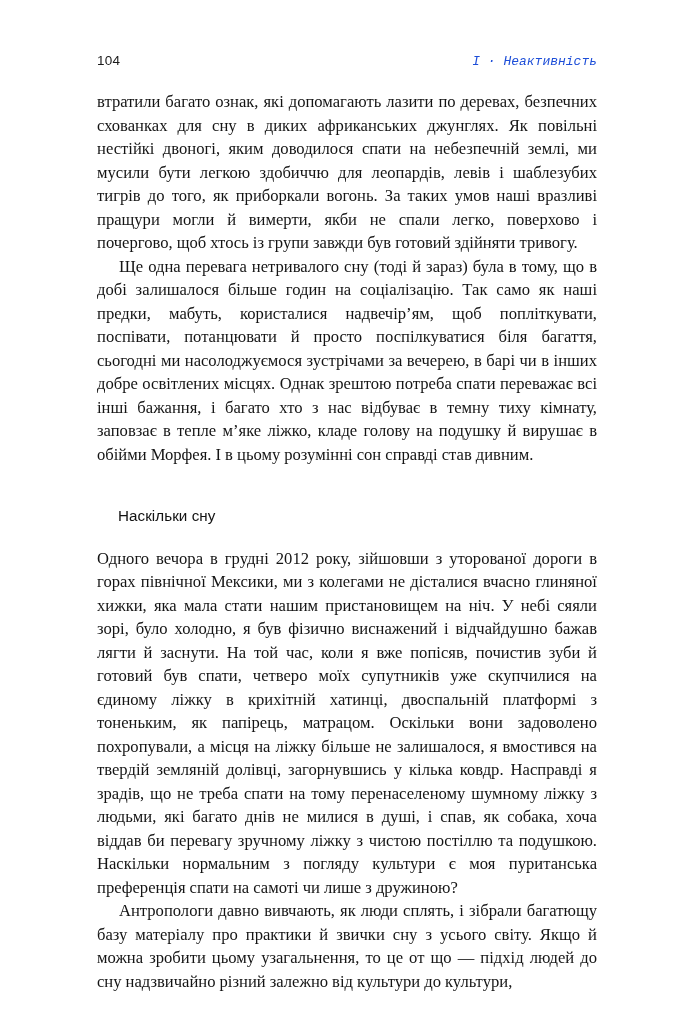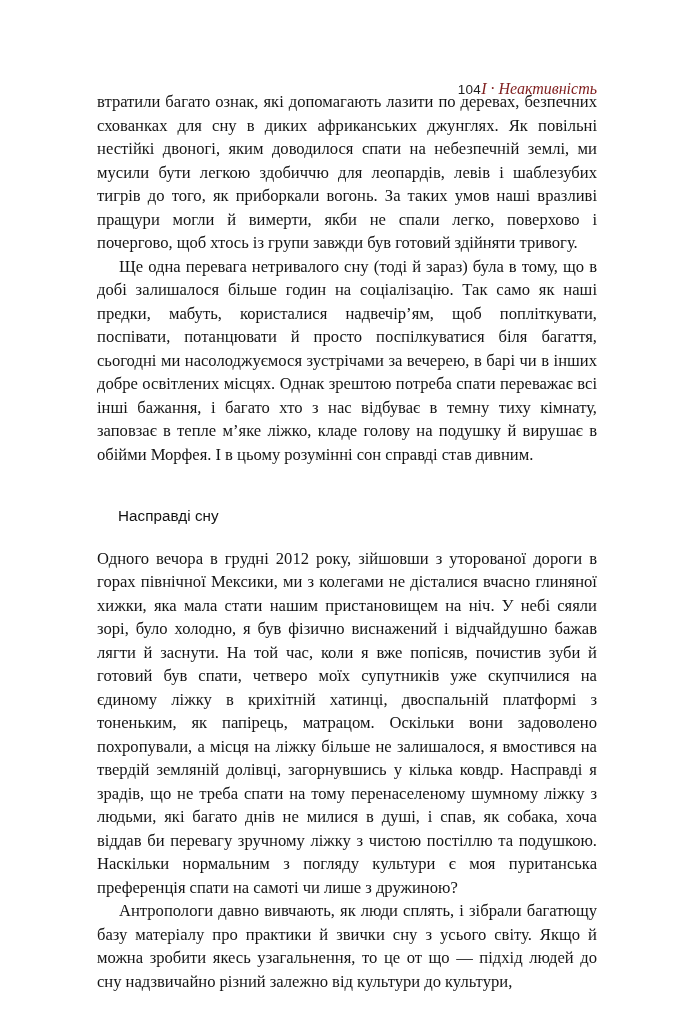--- a/index.html
+++ b/index.html
@@ -26,36 +26,35 @@
 
   
   .running-head {
     position: absolute;
     left: 97px;
     top: 52px;
     width: 500px;
     height: 22px;
     display: flex;
     align-items: baseline;
-    justify-content: flex-end;
+    justify-content: space-between;
     font-family: "Liberation Sans", "DejaVu Sans", sans-serif;
-    margin-top: 28px;
   }
   .folio {
     font-family: "Liberation Sans", "DejaVu Sans", sans-serif;
     font-size: 13.5px;
     letter-spacing: 0.3px;
     color: #1a1a1a;
     line-height: 18px;
   }
   .head-title {
-    font-family: Liberation Serif, serif;
+    font-family: Liberation Mono, monospace;
     font-style: italic;
-    font-size: 16px;
-    color: #7f1d1d;
+    font-size: 13px;
+    color: #1d4ed8;
     line-height: 18px;
     white-space: nowrap;
   }
 
   
   .textcolumn {
     position: absolute;
     left: 97px;
     top: 90px;
     width: 500px;
@@ -102,23 +101,23 @@
   </div>
 
   <div class="textcolumn">
 
     <p class="body">втратили багато ознак, які допомагають лазити по деревах, безпечних схованках для сну в диких африканських джунглях. Як повільні нестійкі двоногі, яким доводилося спати на небезпечній землі, ми мусили бути легкою здобиччю для леопардів, левів і шаблезубих тигрів до того, як приборкали вогонь. За таких умов наші вразливі пращури могли й вимерти, якби не спали легко, поверхово і почергово, щоб хтось із групи завжди був готовий здійняти тривогу.</p>
 
     <p class="body indent">Ще одна перевага нетривалого сну (тоді й зараз) була в тому, що в добі залишалося більше годин на соціалізацію. Так само як наші предки, мабуть, користалися надвечір’ям, щоб попліткувати, поспівати, потанцювати й просто поспілкуватися біля багаття, сьогодні ми насолоджуємося зустрічами за вечерею, в барі чи в інших добре освітлених місцях. Однак зрештою потреба спати переважає всі інші бажання, і багато хто з нас відбуває в темну тиху кімнату, заповзає в тепле м’яке ліжко, кладе голову на подушку й вирушає в обійми Морфея. І в цьому розумінні сон справді став дивним.</p>
 
     <div class="gap-before-heading"></div>
 
-    <h2 class="section-heading">Насправді сну</h2>
+    <h2 class="section-heading">Наскільки сну</h2>
 
     <div class="gap-after-heading"></div>
 
     <p class="body">Одного вечора в грудні 2012 року, зійшовши з уторованої дороги в горах північної Мексики, ми з колегами не дісталися вчасно глиняної хижки, яка мала стати нашим пристановищем на ніч. У небі сяяли зорі, було холодно, я був фізично виснажений і відчайдушно бажав лягти й заснути. На той час, коли я вже попісяв, почистив зуби й готовий був спати, четверо моїх супутників уже скупчилися на єдиному ліжку в крихітній хатинці, двоспальній платформі з тоненьким, як папірець, матрацом. Оскільки вони задоволено похропували, а місця на ліжку більше не залишалося, я вмостився на твердій земляній долівці, загорнувшись у кілька ковдр. Насправді я зрадів, що не треба спати на тому перенаселеному шумному ліжку з людьми, які багато днів не милися в душі, і спав, як собака, хоча віддав би перевагу зручному ліжку з чистою постіллю та подушкою. Наскільки нормальним з погляду культури є моя пуританська преференція спати на самоті чи лише з дружиною?</p>
 
-    <p class="body indent">Антропологи давно вивчають, як люди сплять, і зібрали багатющу базу матеріалу про практики й звички сну з усього світу. Якщо й можна зробити якесь узагальнення, то це от що — підхід людей до сну надзвичайно різний залежно від культури до культури,</p>
+    <p class="body indent">Антропологи давно вивчають, як люди сплять, і зібрали багатющу базу матеріалу про практики й звички сну з усього світу. Якщо й можна зробити цьому узагальнення, то це от що — підхід людей до сну надзвичайно різний залежно від культури до культури,</p>
 
   </div>
 
 </div>
 
 </body></html>

